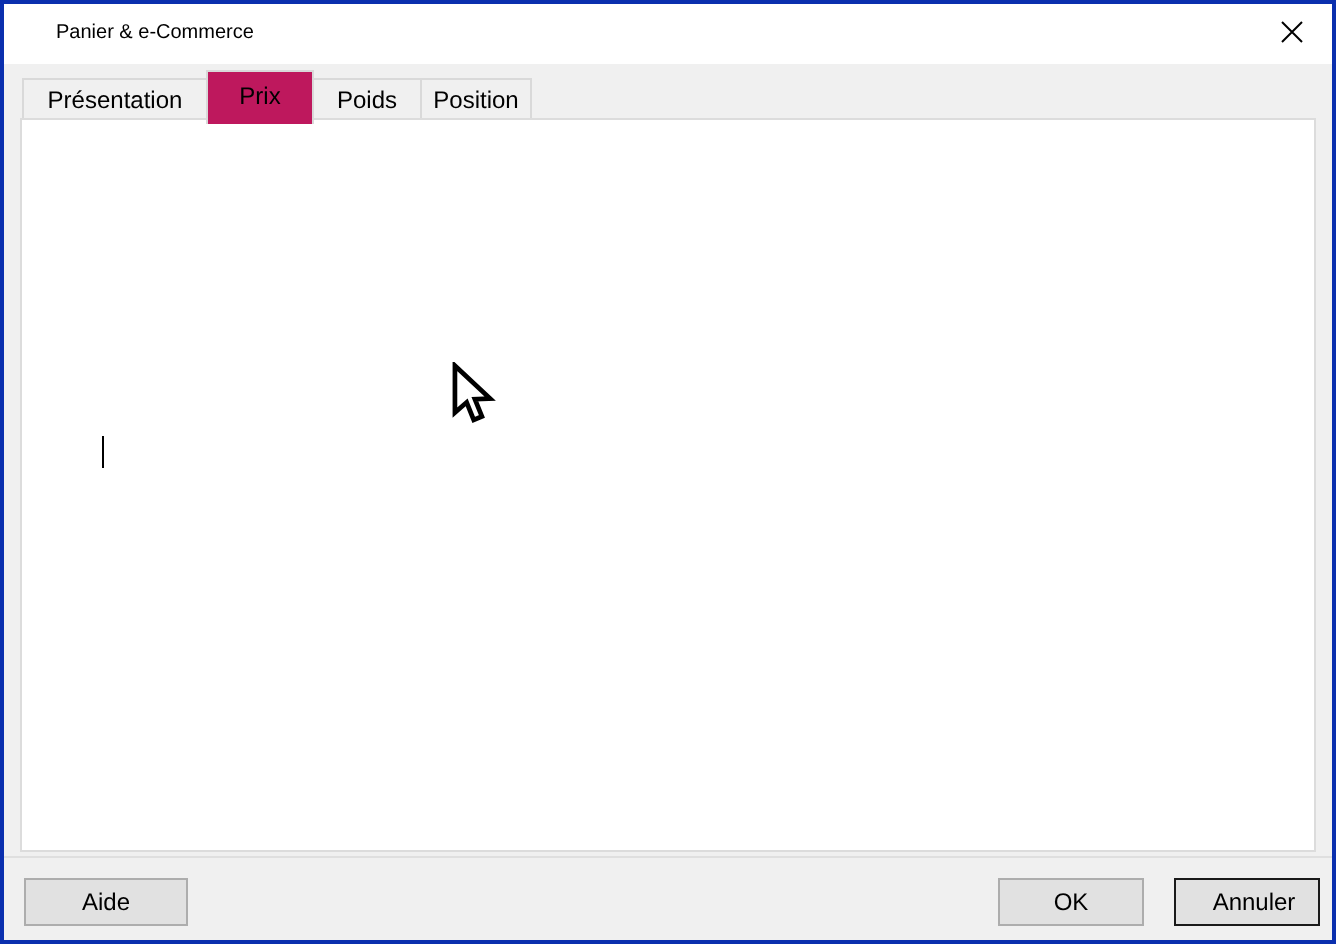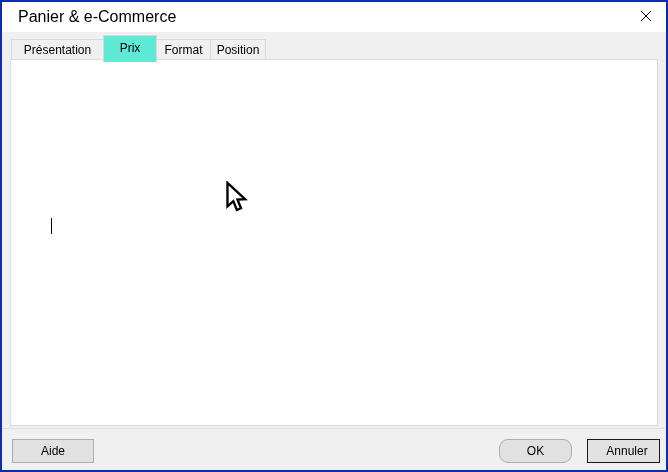--- a/index.html
+++ b/index.html
@@ -3,27 +3,27 @@
 <meta charset="utf-8">
 <style>
   html,body{margin:0;padding:0;background:#cfcfcf;font-family:"Liberation Sans","DejaVu Sans",sans-serif;}
   .window{
     position:relative;width:664px;height:468px;background:#f0f0f0;
     border:2px solid #0a2fae;overflow:hidden;
     font-size:12px;color:#000;
   }
   
   .titlebar{position:absolute;left:0;top:0;width:100%;height:30px;background:#ffffff;}
-  .titlebar .title{position:absolute;left:16px;top:0;line-height:30px;font-size:16px;color:#000;}
+  .titlebar .title{position:absolute;left:26px;top:0;line-height:30px;font-size:10px;color:#000;}
   .close-btn{position:absolute;right:0;top:0;width:40px;height:30px;display:flex;align-items:center;justify-content:center;cursor:default;}
   
   .tab{position:absolute;box-sizing:border-box;background:#f0f0f0;border:1px solid #d9d9d9;
        text-align:center;font-size:12px;line-height:20px;}
   .tab.inactive{top:37px;height:22px;z-index:1;}
-  .tab.active{top:33px;height:27px;background:#5eead4;border-bottom:none;z-index:3;line-height:24px;}
+  .tab.active{top:33px;height:27px;background:#be185d;border-bottom:none;z-index:3;line-height:24px;}
   .tab-presentation{left:9px;width:93px;}
   .tab-prix{left:101px;width:54px;}
   .tab-poids{left:154px;width:55px;}
   .tab-options{left:208px;width:56px;}
   
   .pane{position:absolute;left:8px;top:57px;width:648px;height:367px;background:#ffffff;
         border:1px solid #dcdcdc;box-sizing:border-box;z-index:2;}
   .section-heading{position:absolute;font-size:15px;color:#0f5bc0;}
   .h-format{left:16px;top:76px;}
   .h-limites{left:16px;top:170px;}
@@ -51,21 +51,21 @@
   .c-decimales{left:170px;top:126px;width:48px;}
   .c-separateur{left:237px;top:126px;width:48px;}
   .c-position{left:358px;top:126px;width:187px;}
   .combo-value{font-size:12px;white-space:nowrap;overflow:hidden;}
   
   .footer-line{position:absolute;left:0;top:426px;width:100%;height:1px;background:#dfdfdf;}
   .btn{position:absolute;top:437px;height:24px;box-sizing:border-box;background:#e1e1e1;
        border:1px solid #adadad;font-family:"Liberation Sans","DejaVu Sans",sans-serif;
        font-size:12px;color:#000;padding:0;}
   .btn-aide{left:10px;width:82px;}
-  .btn-ok{left:497px;width:73px;border-radius:9px;}
+  .btn-ok{left:497px;width:73px;}
   .btn-annuler{left:585px;width:73px;border:1px solid #1a1a1a;padding-left:7px;}
   
   .cursor{position:absolute;left:224px;top:179px;z-index:9;pointer-events:none;}
 </style>
 </head>
 <body>
 
 <div class="window">
 
   <div class="titlebar">
@@ -74,21 +74,21 @@
       <span>
         <svg width="12" height="12" viewBox="0 0 12 12">
             <path d="M1 1 L11 11 M11 1 L1 11" stroke="#000" stroke-width="1" fill="none"></path>
           </svg>
       </span>
     </div>
   </div>
 
   <div class="tab inactive tab-presentation">Présentation</div>
   <div class="tab active tab-prix">Prix</div>
-  <div class="tab inactive tab-poids">Format</div>
+  <div class="tab inactive tab-poids">Poids</div>
   <div class="tab inactive tab-options">Position</div>
 
   <div class="pane"></div>
 
   <div class="section-heading h-format">Format de prix</div>
 
   <div class="field-label l-symbole">Symbole monétaire</div>
   <input class="text-input i-symbole" value="€" style="">
 
   <div class="field-label l-decimales">Décimales</div>

